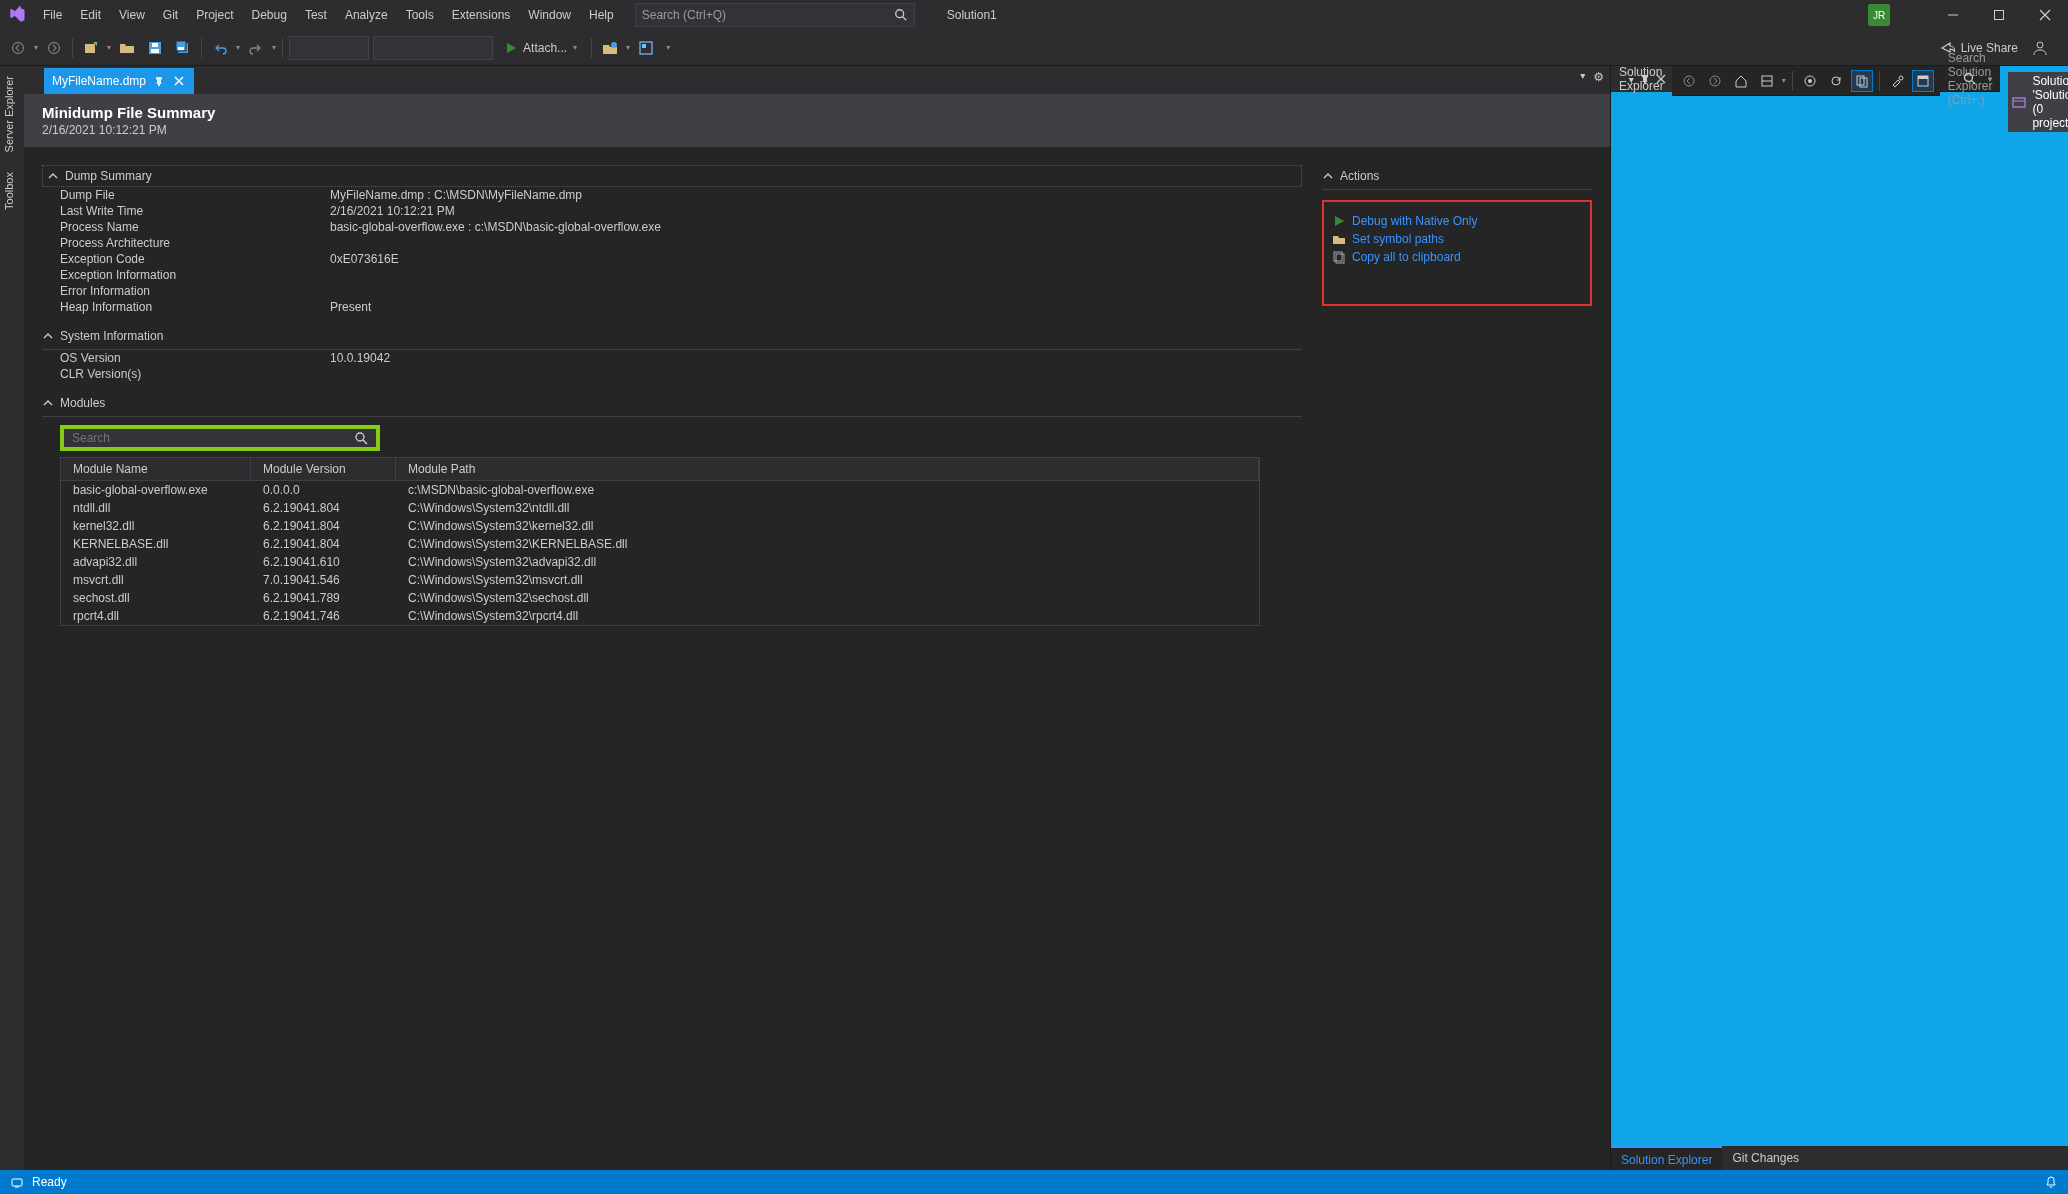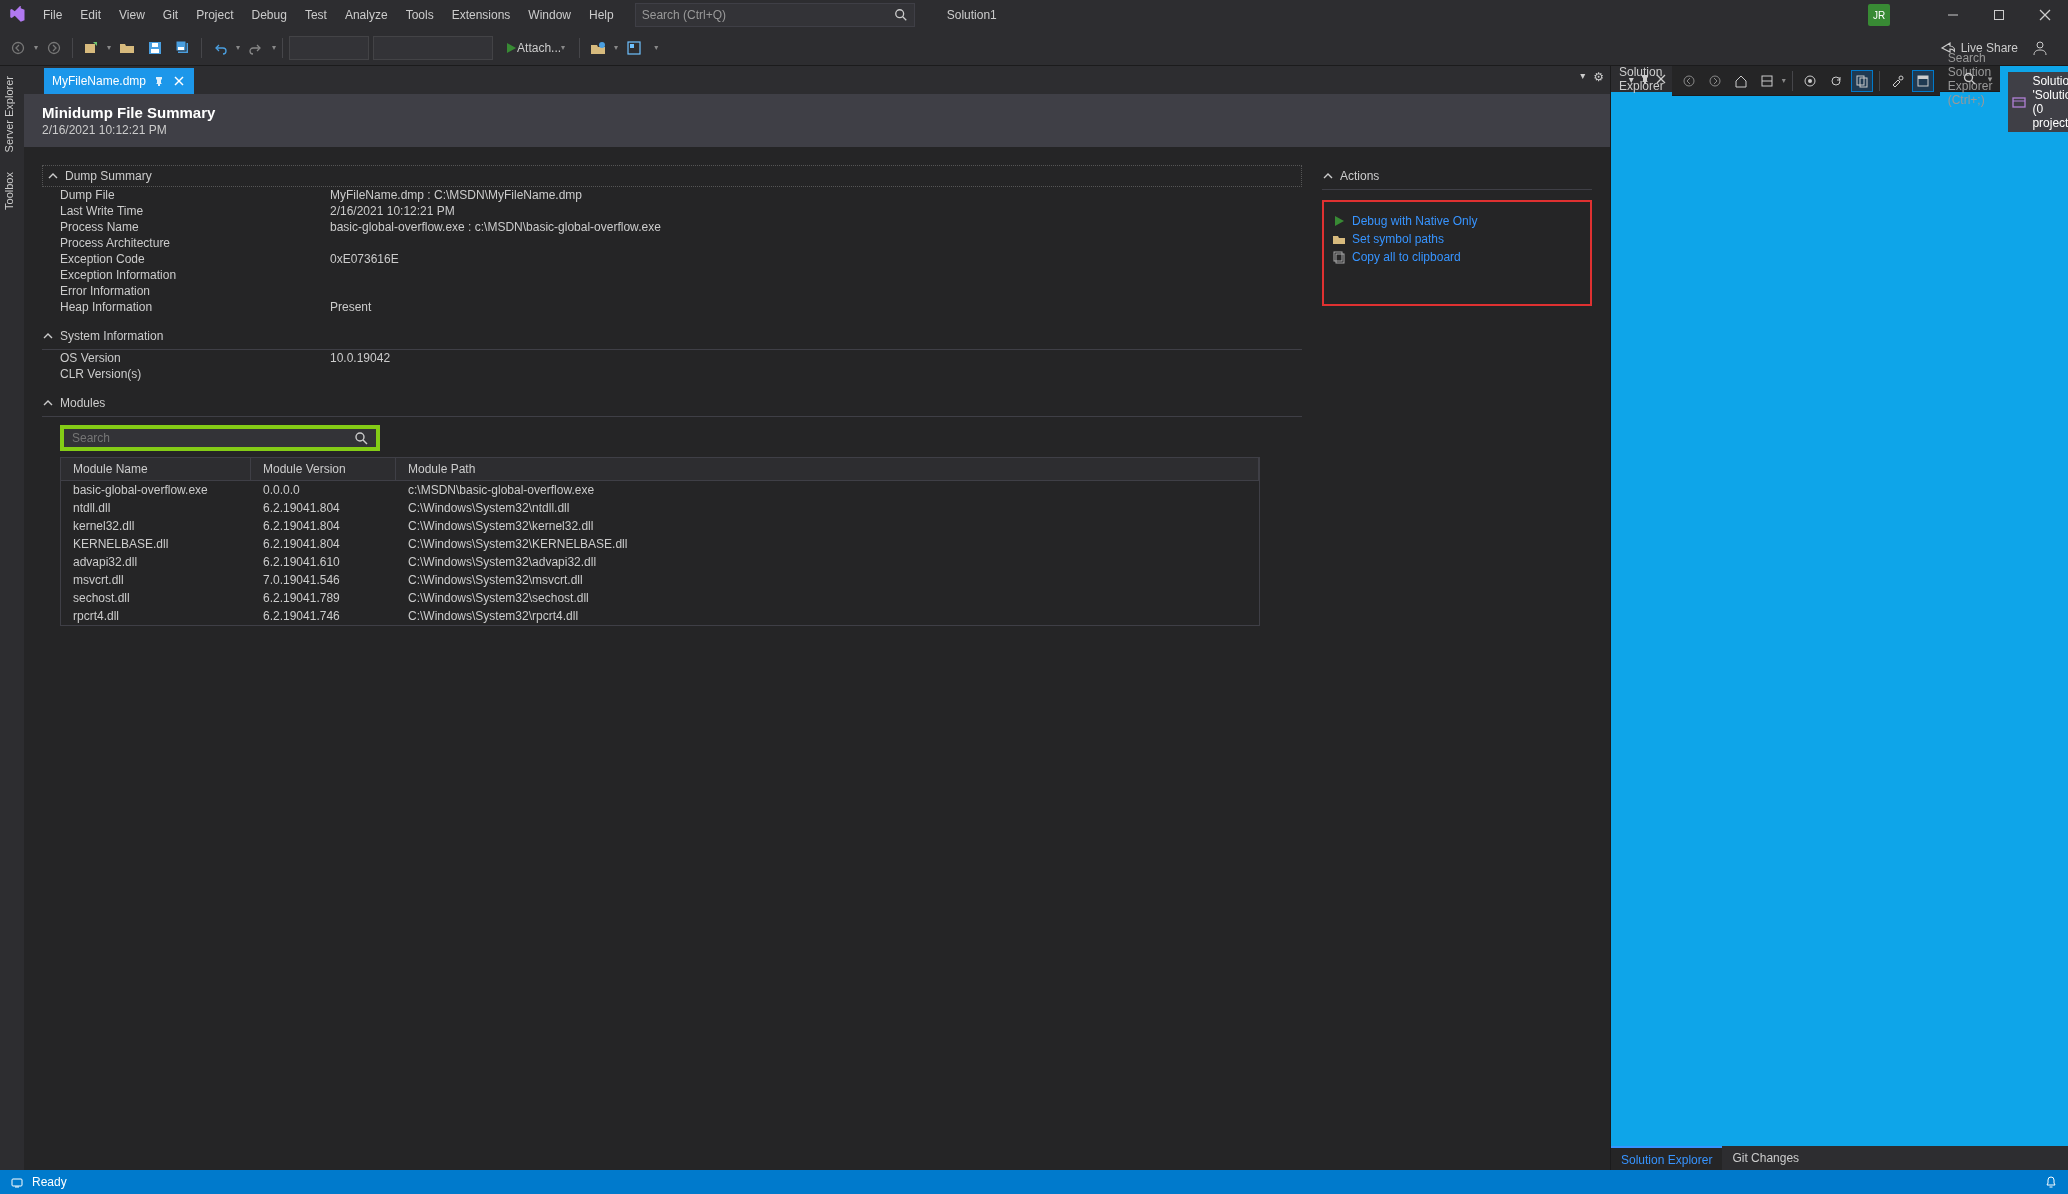--- a/index.html
+++ b/index.html
@@ -17,21 +17,21 @@
 .solution-name { margin-left:32px; color:#ccc; font-size:12px; }
 .title-right { position:absolute; right:0; top:0; display:flex; align-items:center; height:30px; }
 .user-badge { width:22px; height:22px; background:#388a34; color:#fff; font-size:10px; display:flex; align-items:center; justify-content:center; margin-right:40px; border-radius:2px; }
 .win-btn { width:46px; height:30px; display:flex; align-items:center; justify-content:center; color:#ccc; }
 
 
 .toolbar { height:36px; background:#2d2d30; border-bottom:1px solid #1b1b1c; display:flex; align-items:center; padding:0 6px; gap:4px; }
 .tb-btn { width:24px; height:24px; display:flex; align-items:center; justify-content:center; color:#ccc; }
 .tb-sep { width:1px; height:20px; background:#46464a; margin:0 2px; }
 .tb-combo { width:80px; height:24px; border:1px solid #434346; background:#333337; }
-.tb-attach { display:flex; align-items:center; height:26px; padding:0 8px; color:#ccc; }
+.tb-attach { display:flex; align-items:center; height:26px; padding:0 8px; gap:6px; color:#ccc; }
 .tb-attach .tri { color:#388a34; }
 .toolbar-right { margin-left:auto; display:flex; align-items:center; gap:10px; padding-right:10px; }
 .live-share { display:flex; align-items:center; gap:6px; color:#ccc; }
 
 
 .left-strip { position:absolute; left:0; top:66px; width:24px; bottom:24px; background:#2d2d30; }
 .vtab { writing-mode:vertical-rl; transform:rotate(180deg); padding:10px 3px; color:#ccc; font-size:11px; text-align:center; }
 
 
 .docwell { position:absolute; left:24px; top:66px; right:458px; bottom:24px; background:#252526; display:flex; flex-direction:column; }

